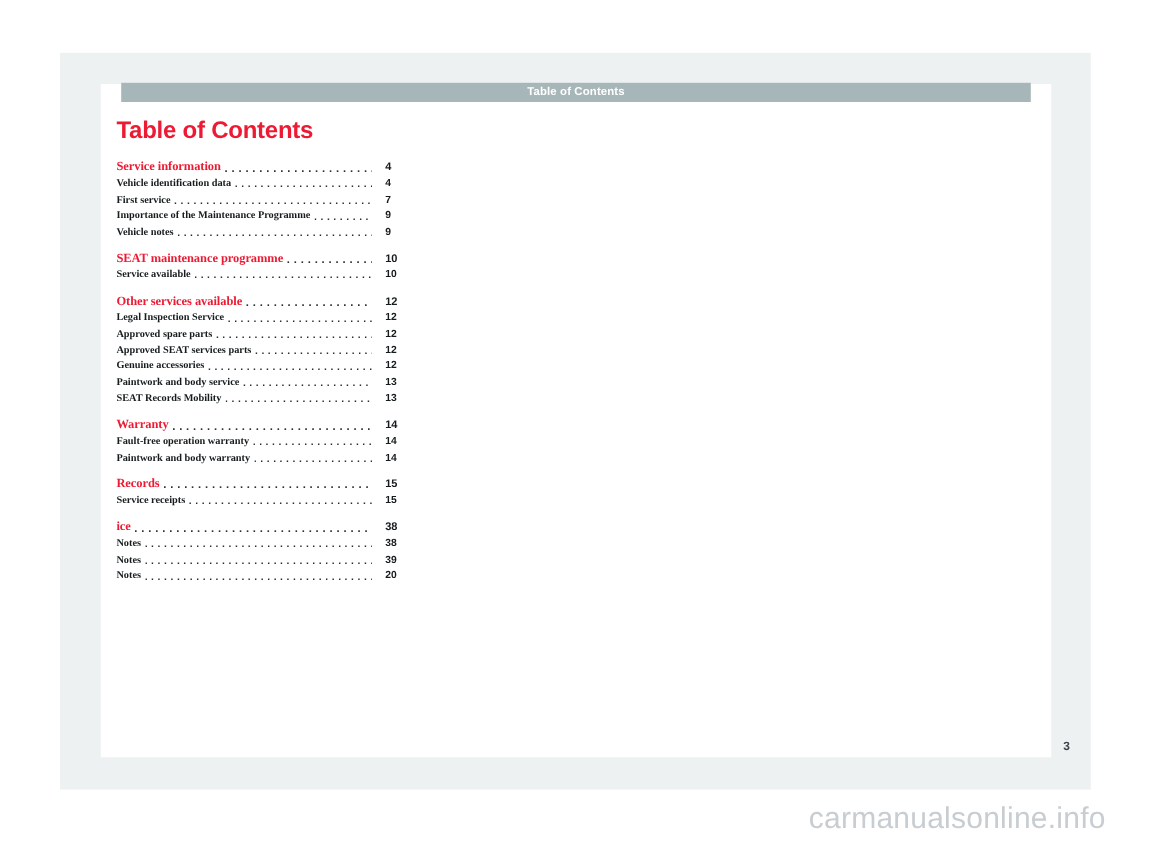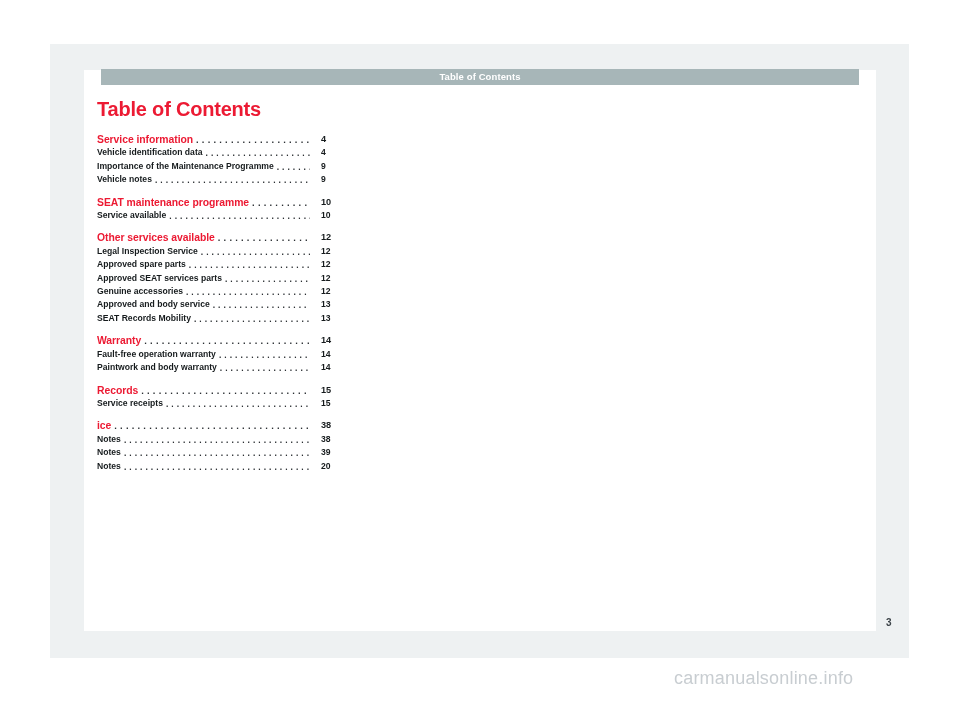--- a/index.html
+++ b/index.html
@@ -85,20 +85,21 @@
     line-height: 13.4px;
     white-space: nowrap;
   }
 
   .toc-label {
     font-size: 8.6px;
     font-weight: bold;
     color: #161b1d;
     flex: 0 0 auto;
     padding-right: 3px;
+    font-family: Liberation Serif, serif;
   }
 
   .toc-row.chapter .toc-label {
     color: #ec1a33;
     font-size: 10.4px;
     letter-spacing: -0.05px;
   }
 
   
   .toc-dots {
@@ -154,21 +155,21 @@
     font-size: 10px;
     font-weight: bold;
     color: #3c4348;
   }
 
   
   .watermark {
     position: absolute;
     left: 674px;
     top: 668px;
-    font-size: 18px;
+    font-size: 25px;
     color: #c8cdd1;
     font-family: "Liberation Sans", sans-serif;
     letter-spacing: 0.2px;
     text-align: center;
   }
 </style>
 </head>
 <body>
 
 <div class="page-mat"></div>
@@ -187,20 +188,25 @@
         <span class="toc-label">Service information</span>
         <span class="toc-dots"></span>
         <span class="toc-page">4</span>
       </div>
       <div class="toc-row">
         <span class="toc-label">Vehicle identification data</span>
         <span class="toc-dots"></span>
         <span class="toc-page">4</span>
       </div>
       <div class="toc-row">
+        <span class="toc-label">First service</span>
+        <span class="toc-dots"></span>
+        <span class="toc-page">7</span>
+      </div>
+      <div class="toc-row">
         <span class="toc-label">Importance of the Maintenance Programme</span>
         <span class="toc-dots"></span>
         <span class="toc-page">9</span>
       </div>
       <div class="toc-row">
         <span class="toc-label">Vehicle notes</span>
         <span class="toc-dots"></span>
         <span class="toc-page">9</span>
       </div>
     </div>
@@ -236,21 +242,21 @@
         <span class="toc-label">Approved SEAT services parts</span>
         <span class="toc-dots"></span>
         <span class="toc-page">12</span>
       </div>
       <div class="toc-row">
         <span class="toc-label">Genuine accessories</span>
         <span class="toc-dots"></span>
         <span class="toc-page">12</span>
       </div>
       <div class="toc-row">
-        <span class="toc-label">Approved and body service</span>
+        <span class="toc-label">Paintwork and body service</span>
         <span class="toc-dots"></span>
         <span class="toc-page">13</span>
       </div>
       <div class="toc-row">
         <span class="toc-label">SEAT Records Mobility</span>
         <span class="toc-dots"></span>
         <span class="toc-page">13</span>
       </div>
     </div>
     <div class="toc-group">

